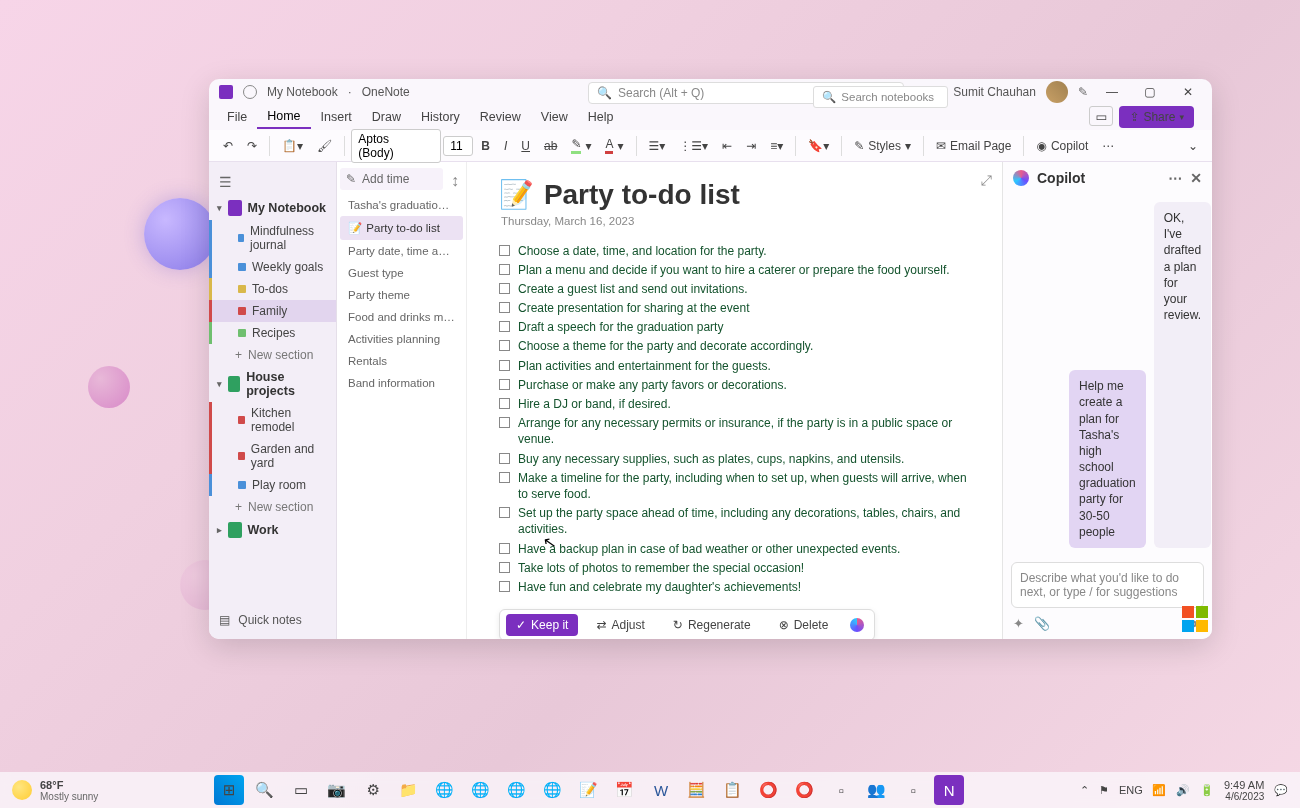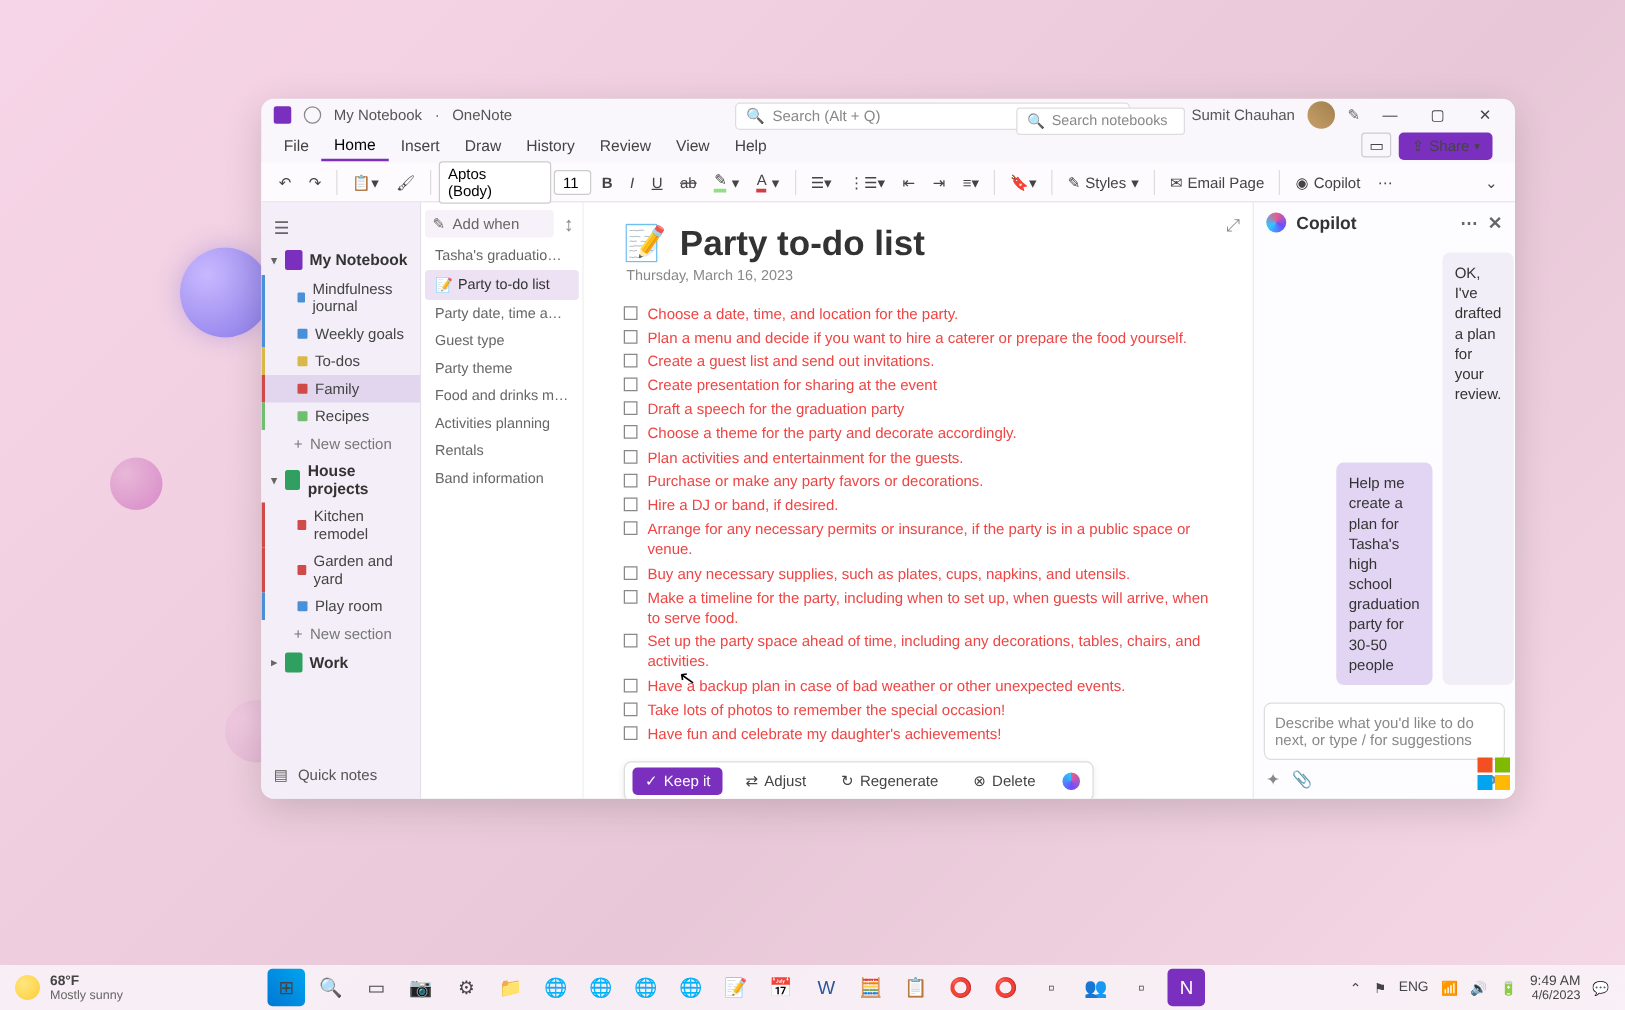--- a/index.html
+++ b/index.html
@@ -37,21 +37,21 @@
 .add-page { display:flex; align-items:center; gap:6px; padding:4px 6px; font-size:12px; color:#666; border:none; background:#f7f2fa; border-radius:3px; margin-bottom:4px; }
 .page-item { padding:5px 8px; font-size:11.5px; color:#666; border-radius:3px; white-space:nowrap; overflow:hidden; text-overflow:ellipsis; }
 .page-item.sel { background:#ece2f3; color:#333; font-weight:500; display:flex; gap:4px; align-items:center; }
 .main { flex:1; background:#fff; padding:16px 24px 24px 32px; position:relative; overflow:hidden; }
 .page-title { display:flex; align-items:center; gap:10px; }
 .page-title .emoji { font-size:28px; }
 .page-title h1 { font-size:28px; font-weight:600; color:#333; }
 .date { font-size:11.5px; color:#888; margin:4px 0 14px 2px; }
 .todo-row { display:flex; align-items:flex-start; gap:8px; padding:1.5px 0; }
 .todo-row .cb { width:11px; height:11px; border:1px solid #888; margin-top:2px; flex-shrink:0; }
-.todo-row span { font-size:12px; color:#ef4444; line-height:1.35; }
+.todo-row span { font-size:12px; color:#14532d; line-height:1.35; }
 .ai-actions { margin-top:12px; display:inline-flex; gap:8px; background:#fff; border:1px solid #ddd; border-radius:6px; padding:4px 6px; align-items:center; box-shadow:0 2px 6px rgba(0,0,0,0.08); }
 .ai-btn { display:flex; align-items:center; gap:5px; padding:4px 10px; font-size:12px; border-radius:4px; color:#444; }
 .ai-btn.primary { background:#7b2fbf; color:#fff; }
 .expand-icon { position:absolute; top:10px; right:10px; color:#888; font-size:14px; }
 .search-nb { position:absolute; top:86px; right:352px; width:135px; height:22px; border:1px solid #ddd; border-radius:3px; background:#fff; font-size:11.5px; color:#888; padding:0 8px; display:flex; align-items:center; gap:5px; z-index:5; }
 .copilot { width:210px; border-left:1px solid #e5e5e5; background:#fdfcfe; display:flex; flex-direction:column; }
 .cp-header { display:flex; align-items:center; gap:8px; padding:8px 10px; font-size:14px; font-weight:600; color:#333; }
 .cp-logo { width:16px; height:16px; border-radius:50%; background:conic-gradient(#e85d8c,#6b4eff,#2dc8ff,#e85d8c); }
 .cp-header .sp { flex:1; }
 .cp-body { flex:1; padding:8px 8px; overflow:hidden; display:flex; flex-direction:row; gap:8px; font-size:12px; }
@@ -229,21 +229,21 @@
       <div class="quick">
           <span>▤</span>
           <span>Quick notes</span>
         </div>
     </div>
 
     <div class="pages">
       <div style="display:flex;gap:4px;align-items:center;">
         <div class="add-page" style="flex:1;">
             <span>✎</span>
-            <span>Add when</span>
+            <span>Add time</span>
           </div>
         <div style="padding:4px;color:#888;">↕</div>
       </div>
       <div id="page-items">
           <div class="page-item">Tasha's graduation par…</div>
           <div class="page-item sel">
             <span>📝</span>
             <span>Party to-do list</span>
           </div>
           <div class="page-item">Party date, time and locat…</div>

